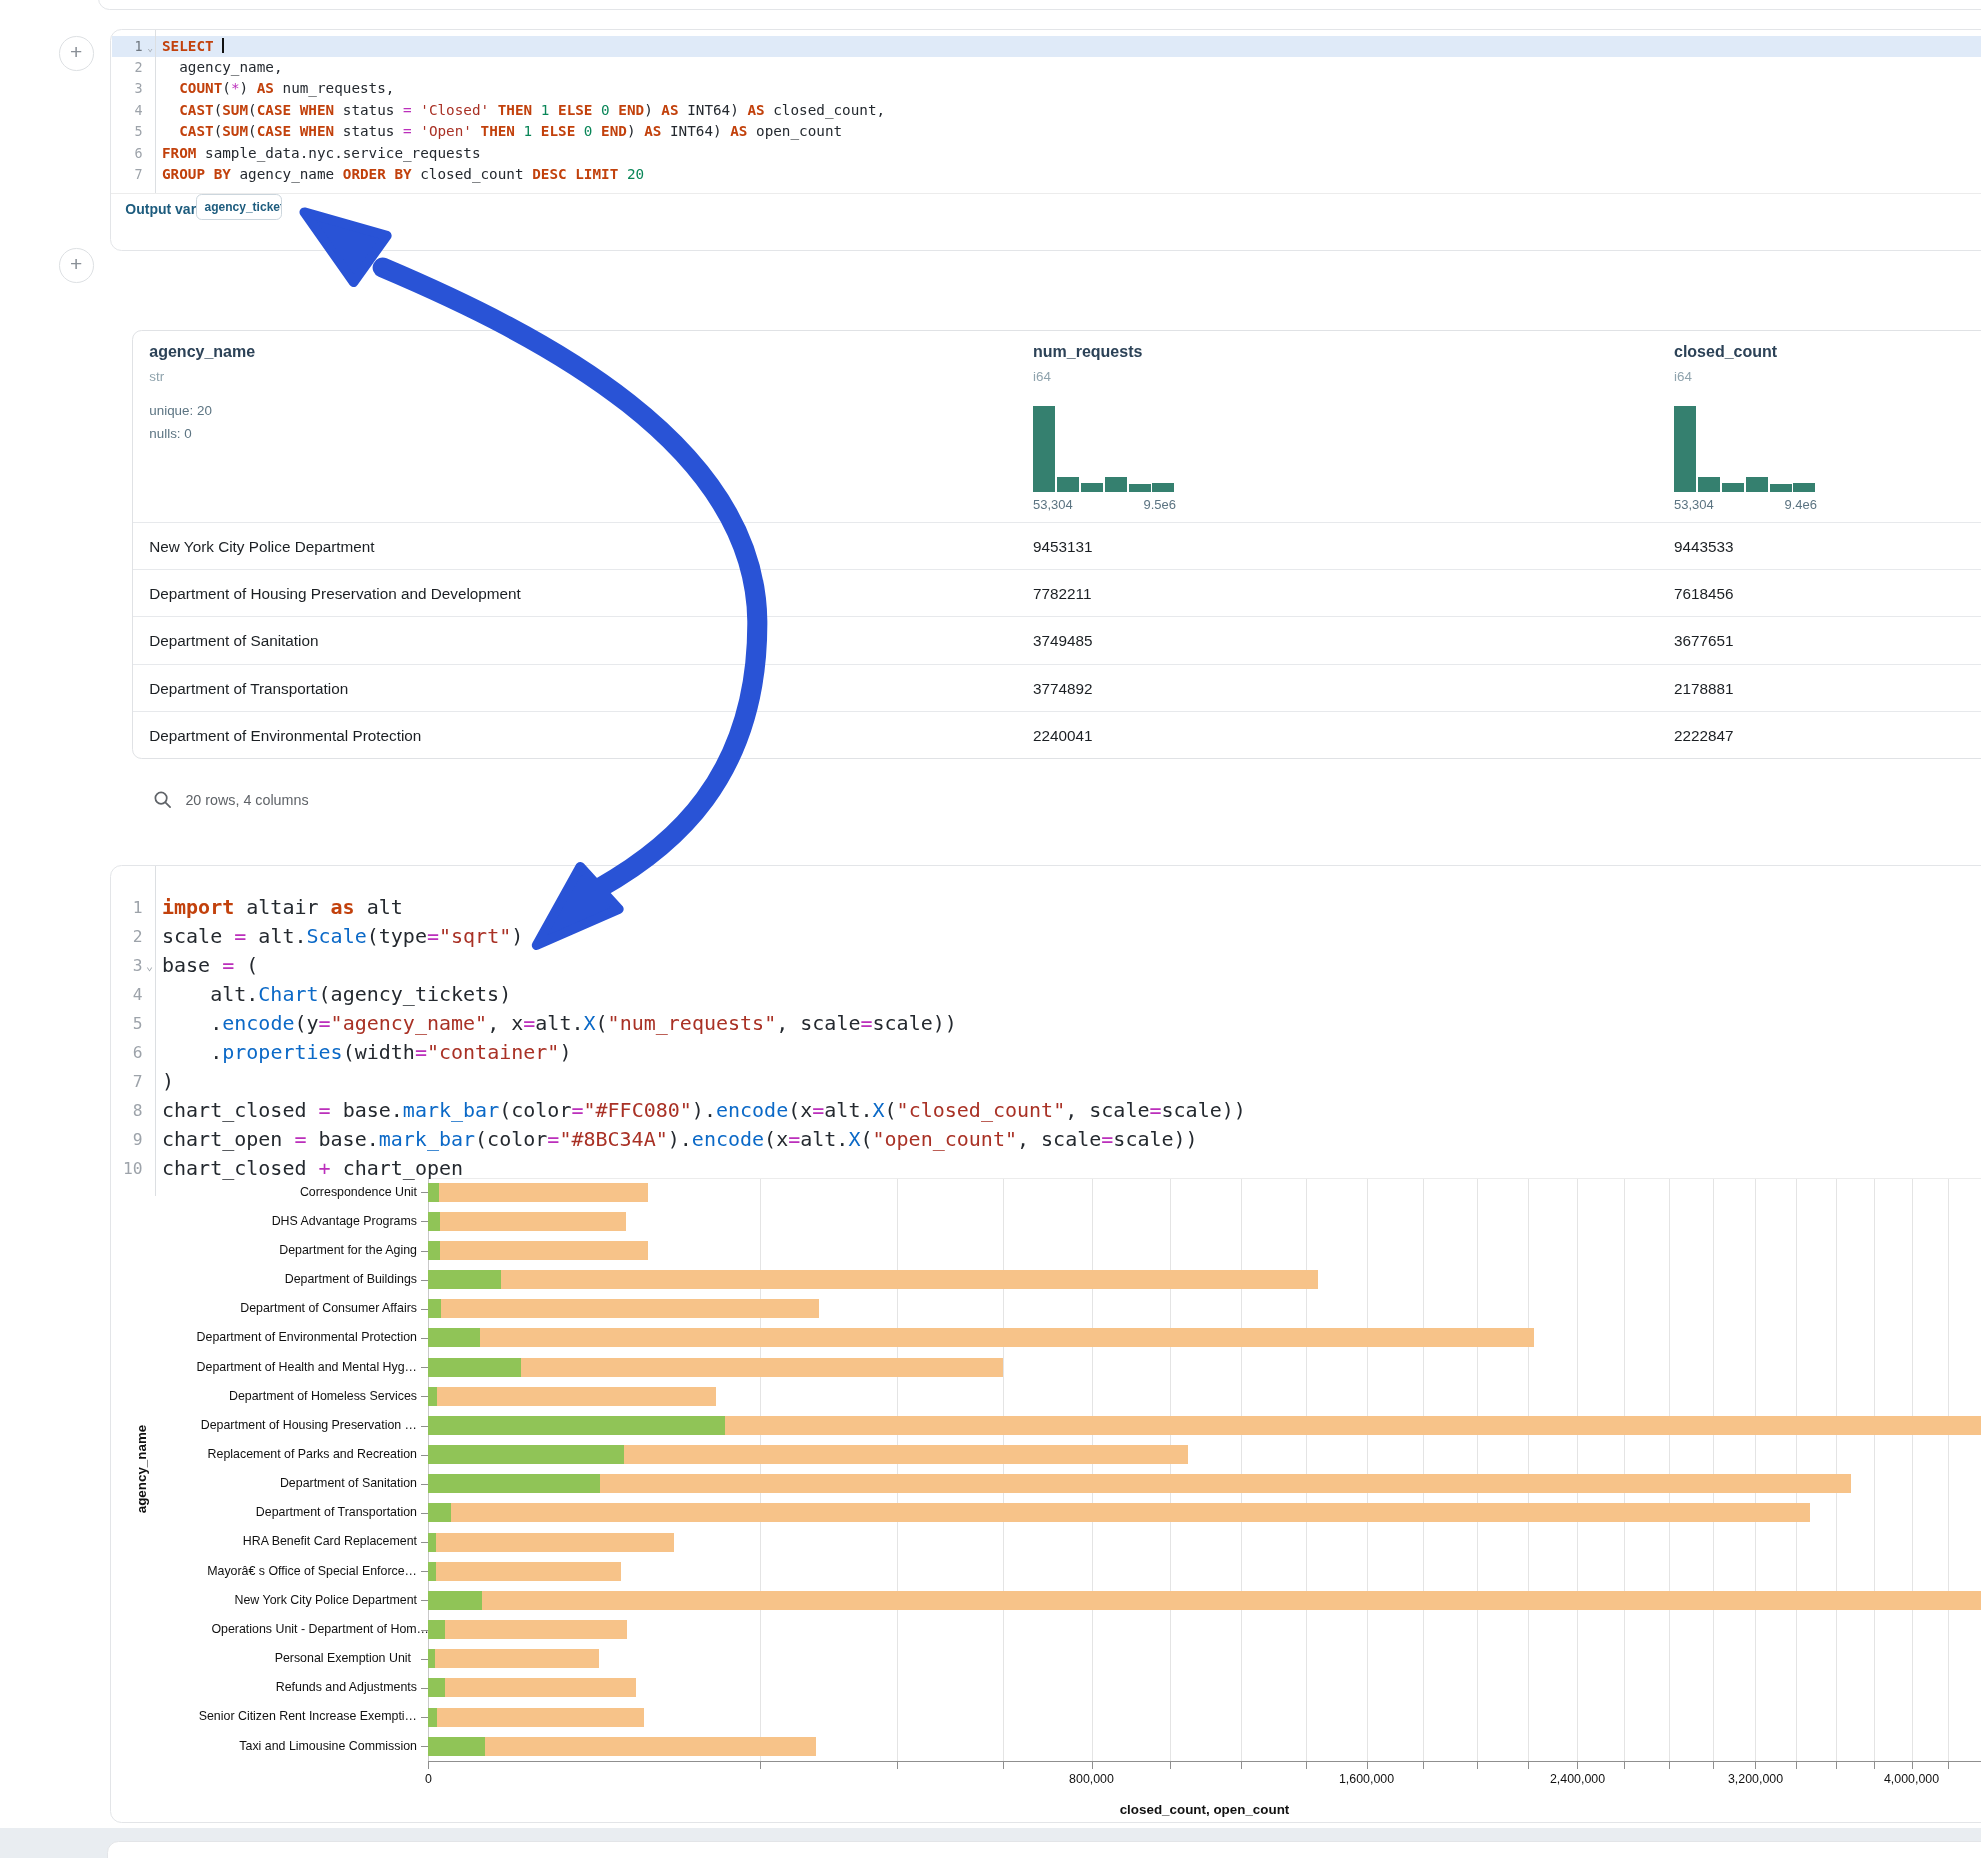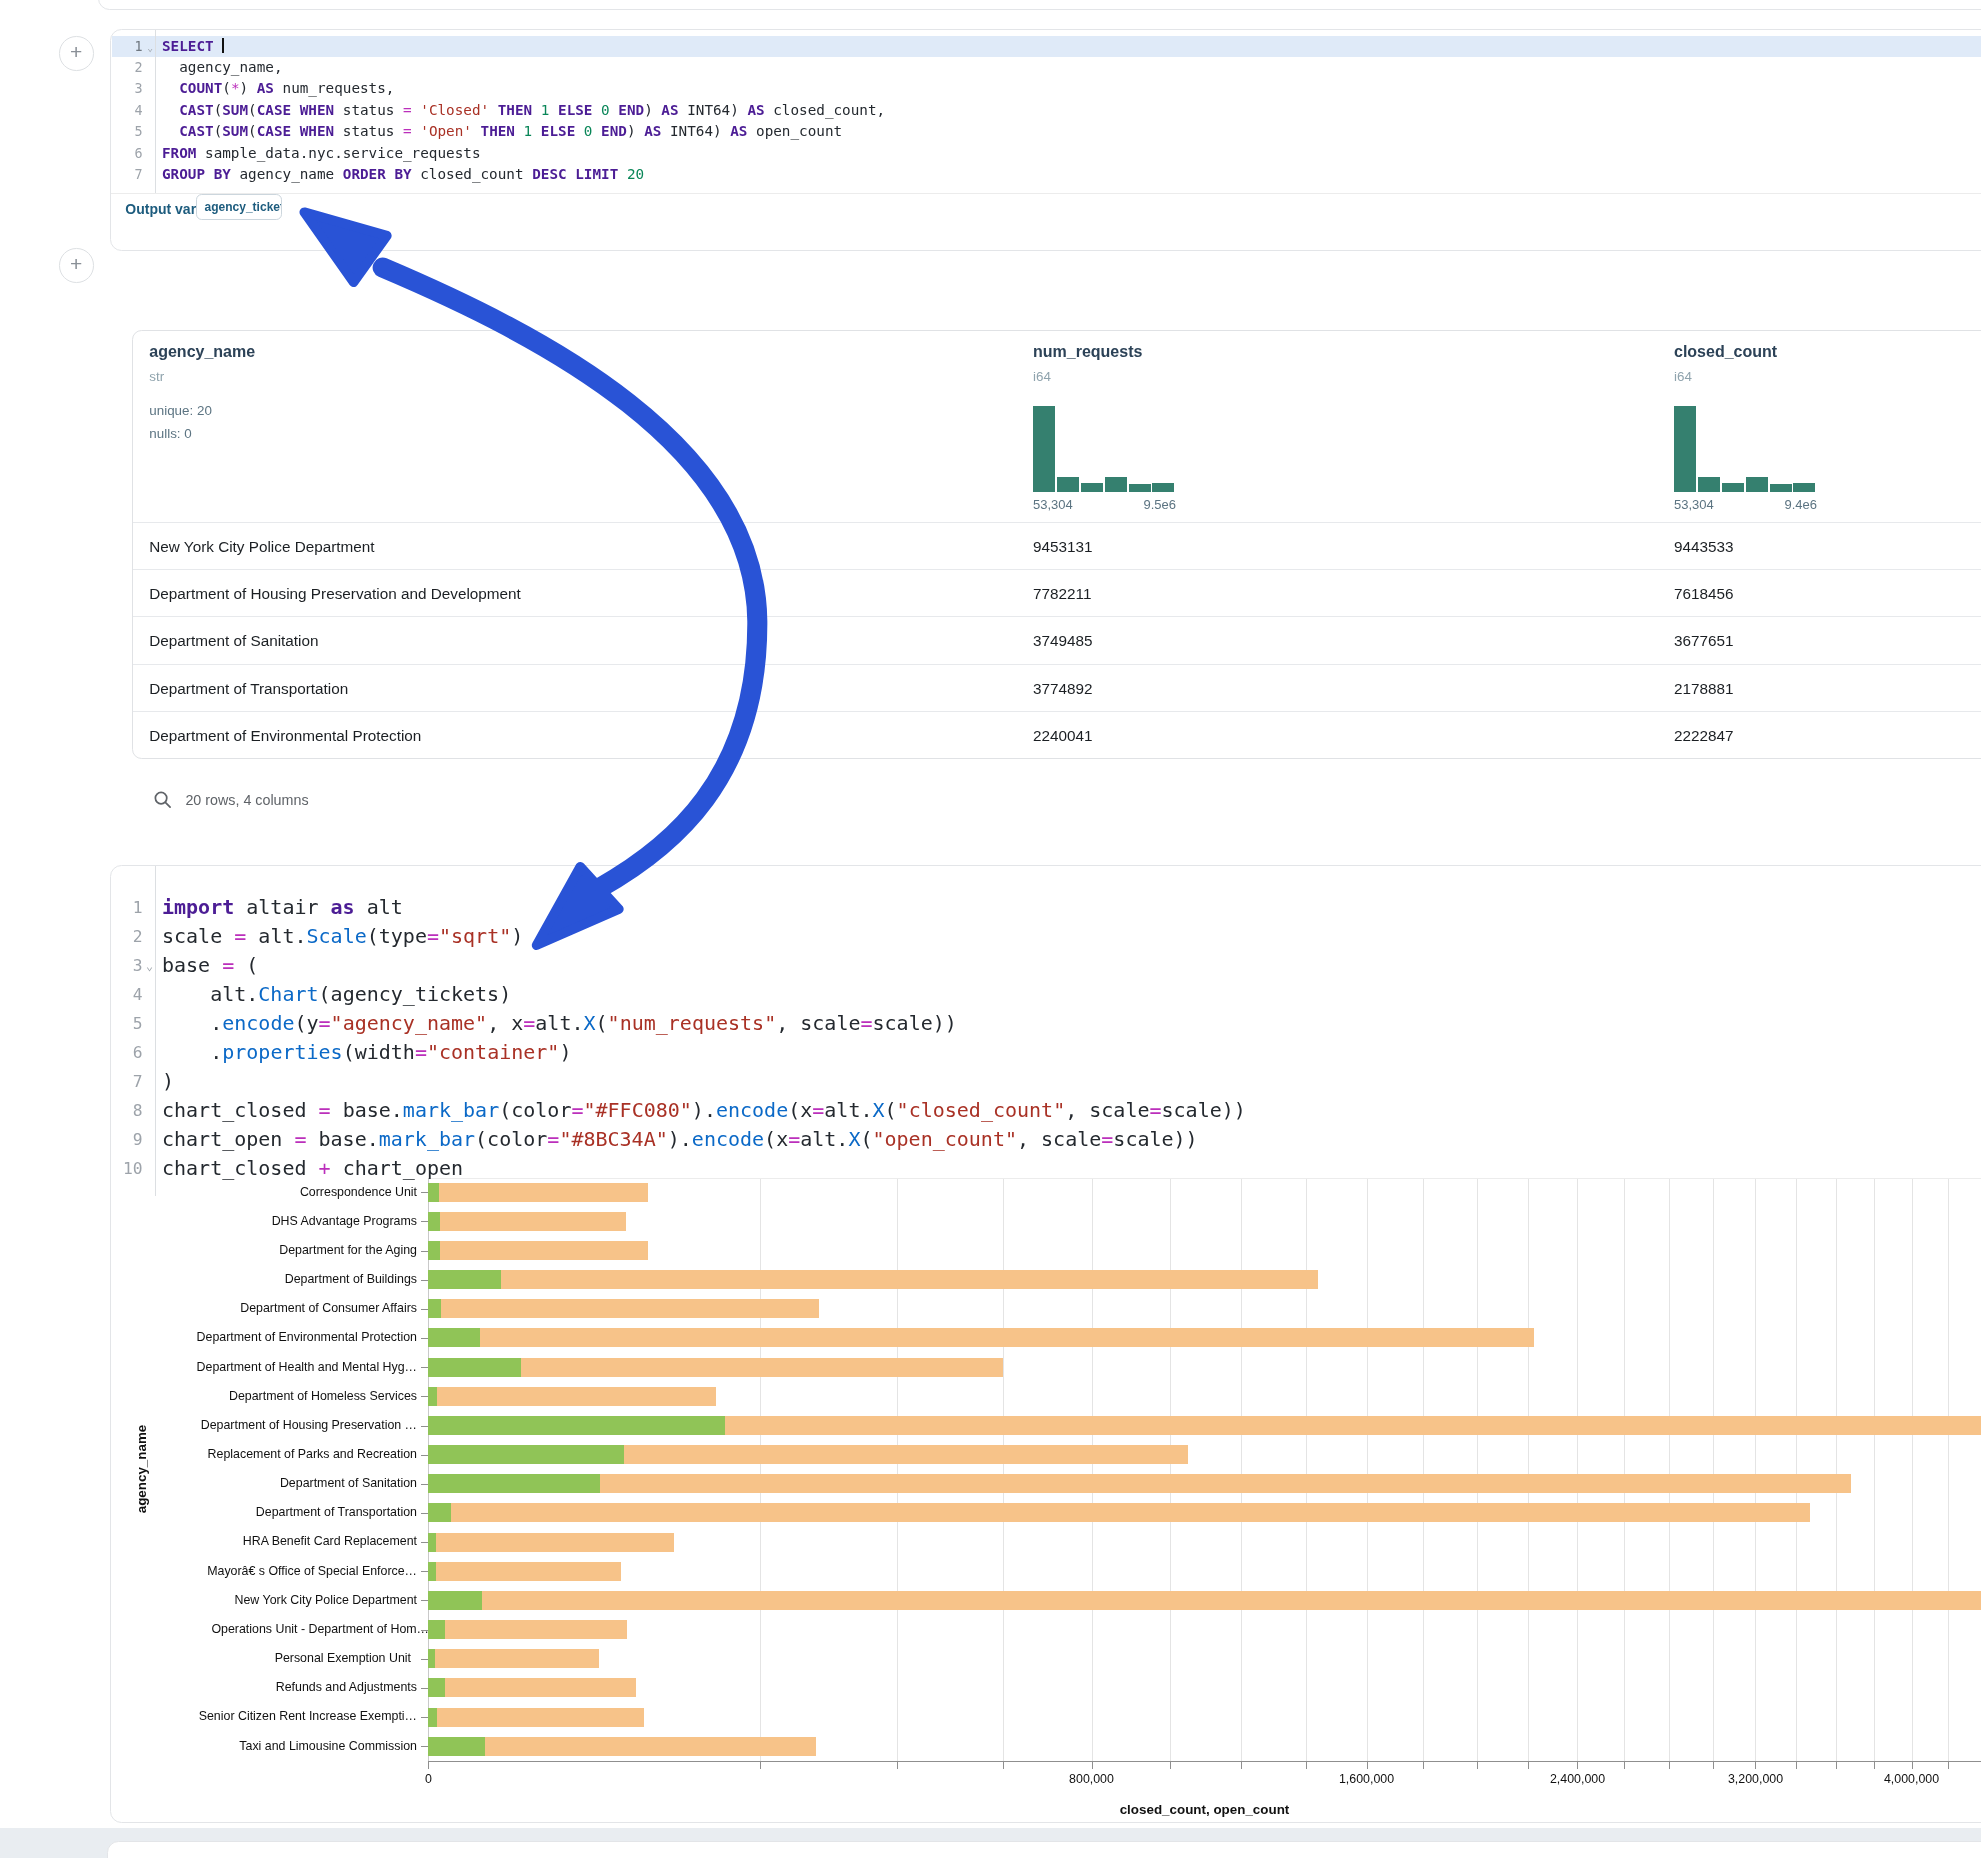--- a/index.html
+++ b/index.html
@@ -8,21 +8,21 @@
   .abs{position:absolute;}
   
   .cell{position:absolute;background:#fff;border:1.4px solid #e3e5e8;border-radius:11.5px;}
   .plus-btn{position:absolute;width:32.5px;height:32.5px;border:1.4px solid #dde0e3;border-radius:50%;
             background:#fff;color:#8a9097;font-size:21px;line-height:30px;text-align:center;cursor:pointer;}
   .gutter-sep{position:absolute;width:1px;background:#dcdfe2;}
   .code-line{white-space:pre;}
   .gut-row{color:#9da3aa;text-align:right;position:relative;}
   .gut-row .chev{position:absolute;font-size:0.72em;top:1px;color:#9da3aa;}
   
-  .tk-k{color:#4c1d95;font-weight:bold;}
+  .tk-k{color:#c2410c;font-weight:bold;}
   .tk-f{color:#0b69c7;}
   .tk-s{color:#a93125;}
   .tk-n{color:#098658;}
   .tk-o{color:#bb2fbb;}
   .tk-t{color:#24292f;}
   .cursor{display:inline-block;width:1.4px;height:1.05em;background:#111;vertical-align:-0.18em;}
   .active-band{position:absolute;left:1px;right:1px;background:#dfeaf8;}
   
   .outvar-label{font-weight:bold;font-size:14px;color:#1d5c7e;}
   .outvar-pill{border:1px solid #ccd6dd;border-radius:5.7px;background:#fff;color:#1d5c7e;

